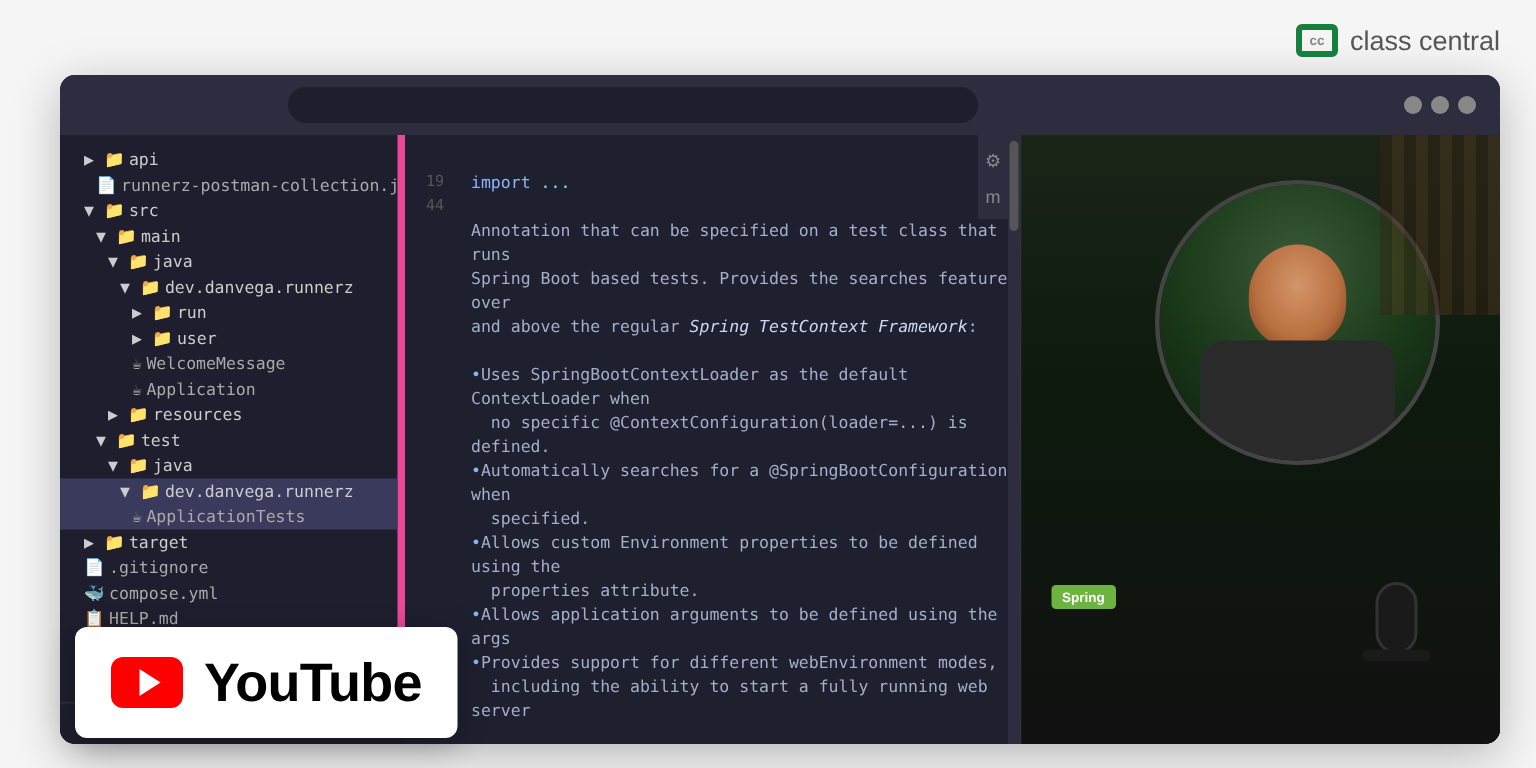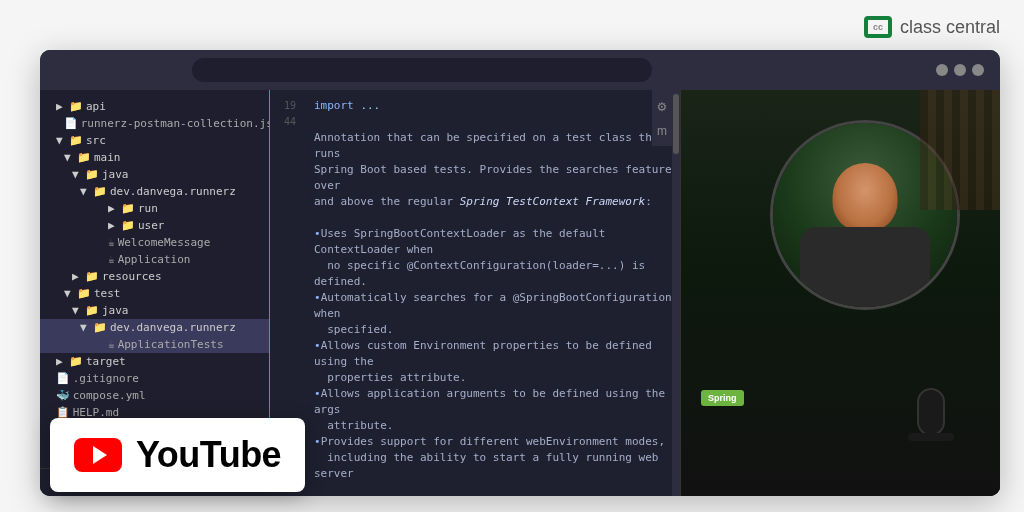--- a/index.html
+++ b/index.html
@@ -86,21 +86,21 @@
     
     .ide-container {
       display: flex;
       height: calc(100% - 40px);
     }
 
     
     .file-tree {
       width: 230px;
       background: #1e1e2e;
-      border-right: 1px solid #ec4899;
+      border-right: 5px solid #ec4899;
       padding: 8px 0;
       font-size: 11px;
       color: #ccc;
       font-family: 'Consolas', 'Monaco', monospace;
       overflow: hidden;
       flex-shrink: 0;
     }
 
     .tree-item {
       padding: 2px 8px;
@@ -110,35 +110,35 @@
     .tree-item.selected {
       background: #3a3a5c;
       color: #fff;
     }
     .tree-item.folder { color: #ccc; }
     .tree-item.file { color: #aaa; }
     .tree-item .indent1 { margin-left: 8px; }
     .tree-item .indent2 { margin-left: 16px; }
     .tree-item .indent3 { margin-left: 24px; }
     .tree-item .indent4 { margin-left: 32px; }
-    .tree-item .indent5 { margin-left: 60px; }
+    .tree-item .indent5 { margin-left: 40px; }
 
     .folder-icon { color: #e8d44d; margin-right: 3px; }
     .file-icon { margin-right: 3px; }
 
     
     .code-area {
       flex: 1;
       background: #1e2030;
       overflow: hidden;
       position: relative;
     }
 
     .code-content {
-      padding: 8px 0;
+      padding: 24px 0;
       font-family: 'Consolas', 'Monaco', monospace;
       font-size: 11px;
       color: #cdd6f4;
       height: 100%;
       overflow: hidden;
     }
 
     .code-line {
       display: flex;
       min-height: 16px;
@@ -432,24 +432,20 @@
         <div class="code-line">
           <span class="line-num"></span>
           <span class="line-content doc-text">&nbsp;&nbsp;properties attribute.</span>
         </div>
         <div class="code-line">
           <span class="line-num"></span>
           <span class="line-content doc-text"><span class="doc-bullet">•</span>Allows application arguments to be defined using the args</span>
         </div>
         <div class="code-line">
           <span class="line-num"></span>
-          <span class="line-content doc-text">&nbsp;&nbsp;attribute.</span>
-        </div>
-        <div class="code-line">
-          <span class="line-num"></span>
           <span class="line-content doc-text"><span class="doc-bullet">•</span>Provides support for different webEnvironment modes,</span>
         </div>
         <div class="code-line">
           <span class="line-num"></span>
           <span class="line-content doc-text">&nbsp;&nbsp;including the ability to start a fully running web server</span>
         </div>
 
       </div>
 
       <div class="scrollbar-track" style="position:absolute;right:0;top:0;height:100%;">

